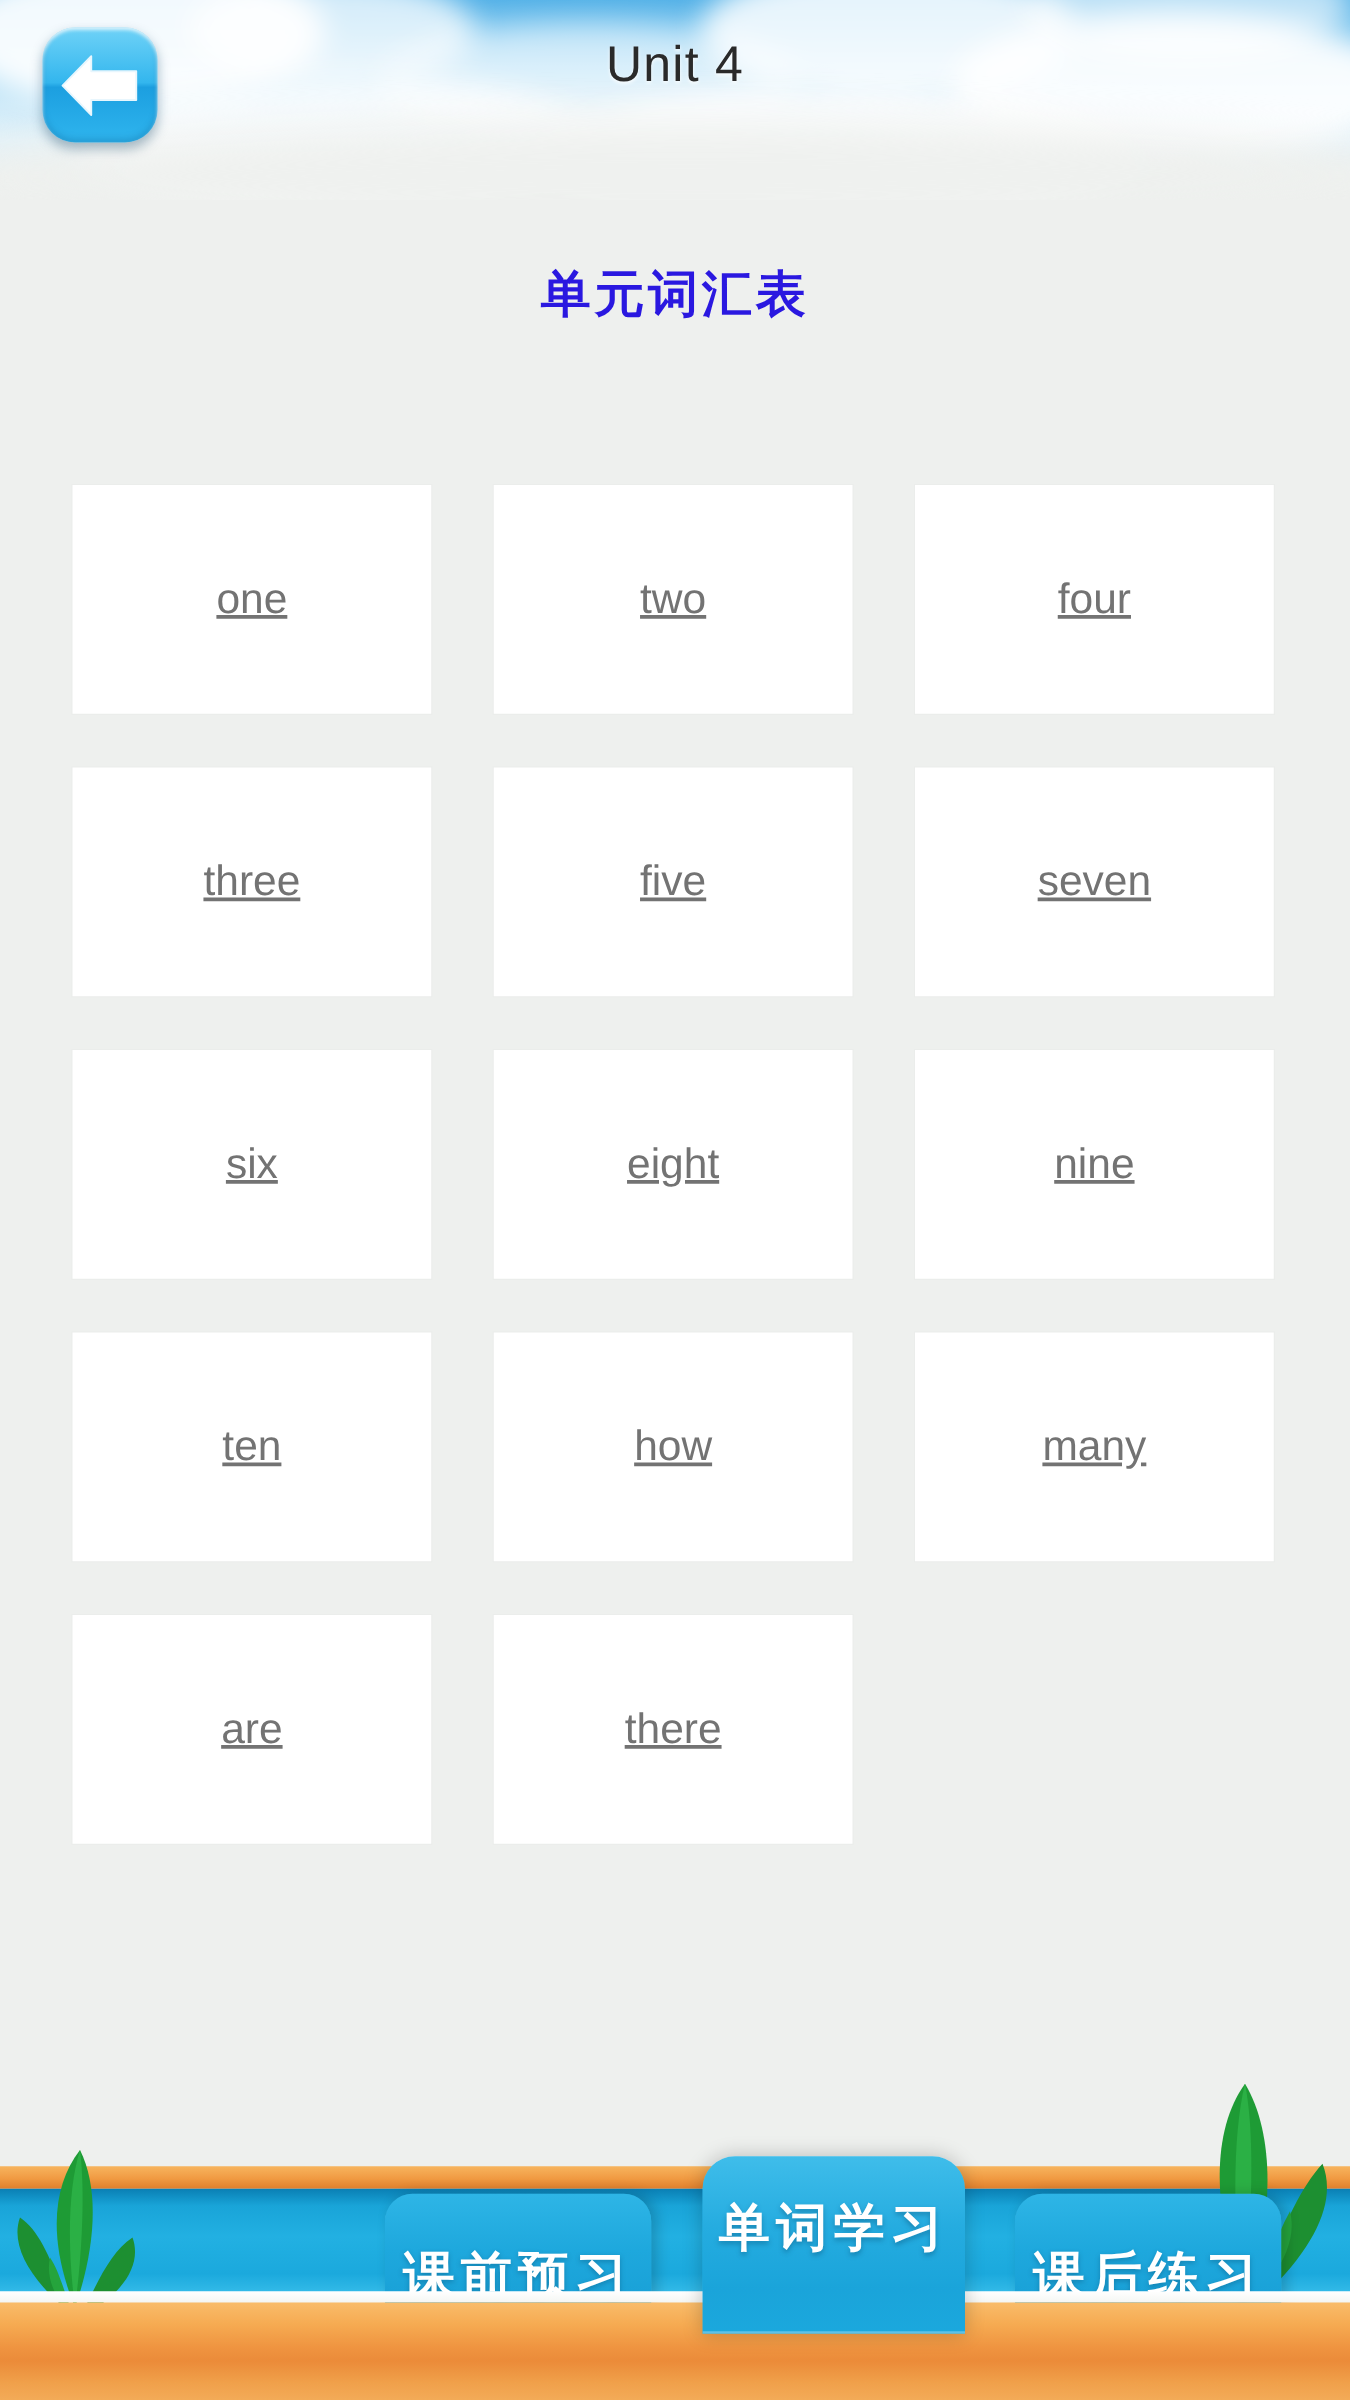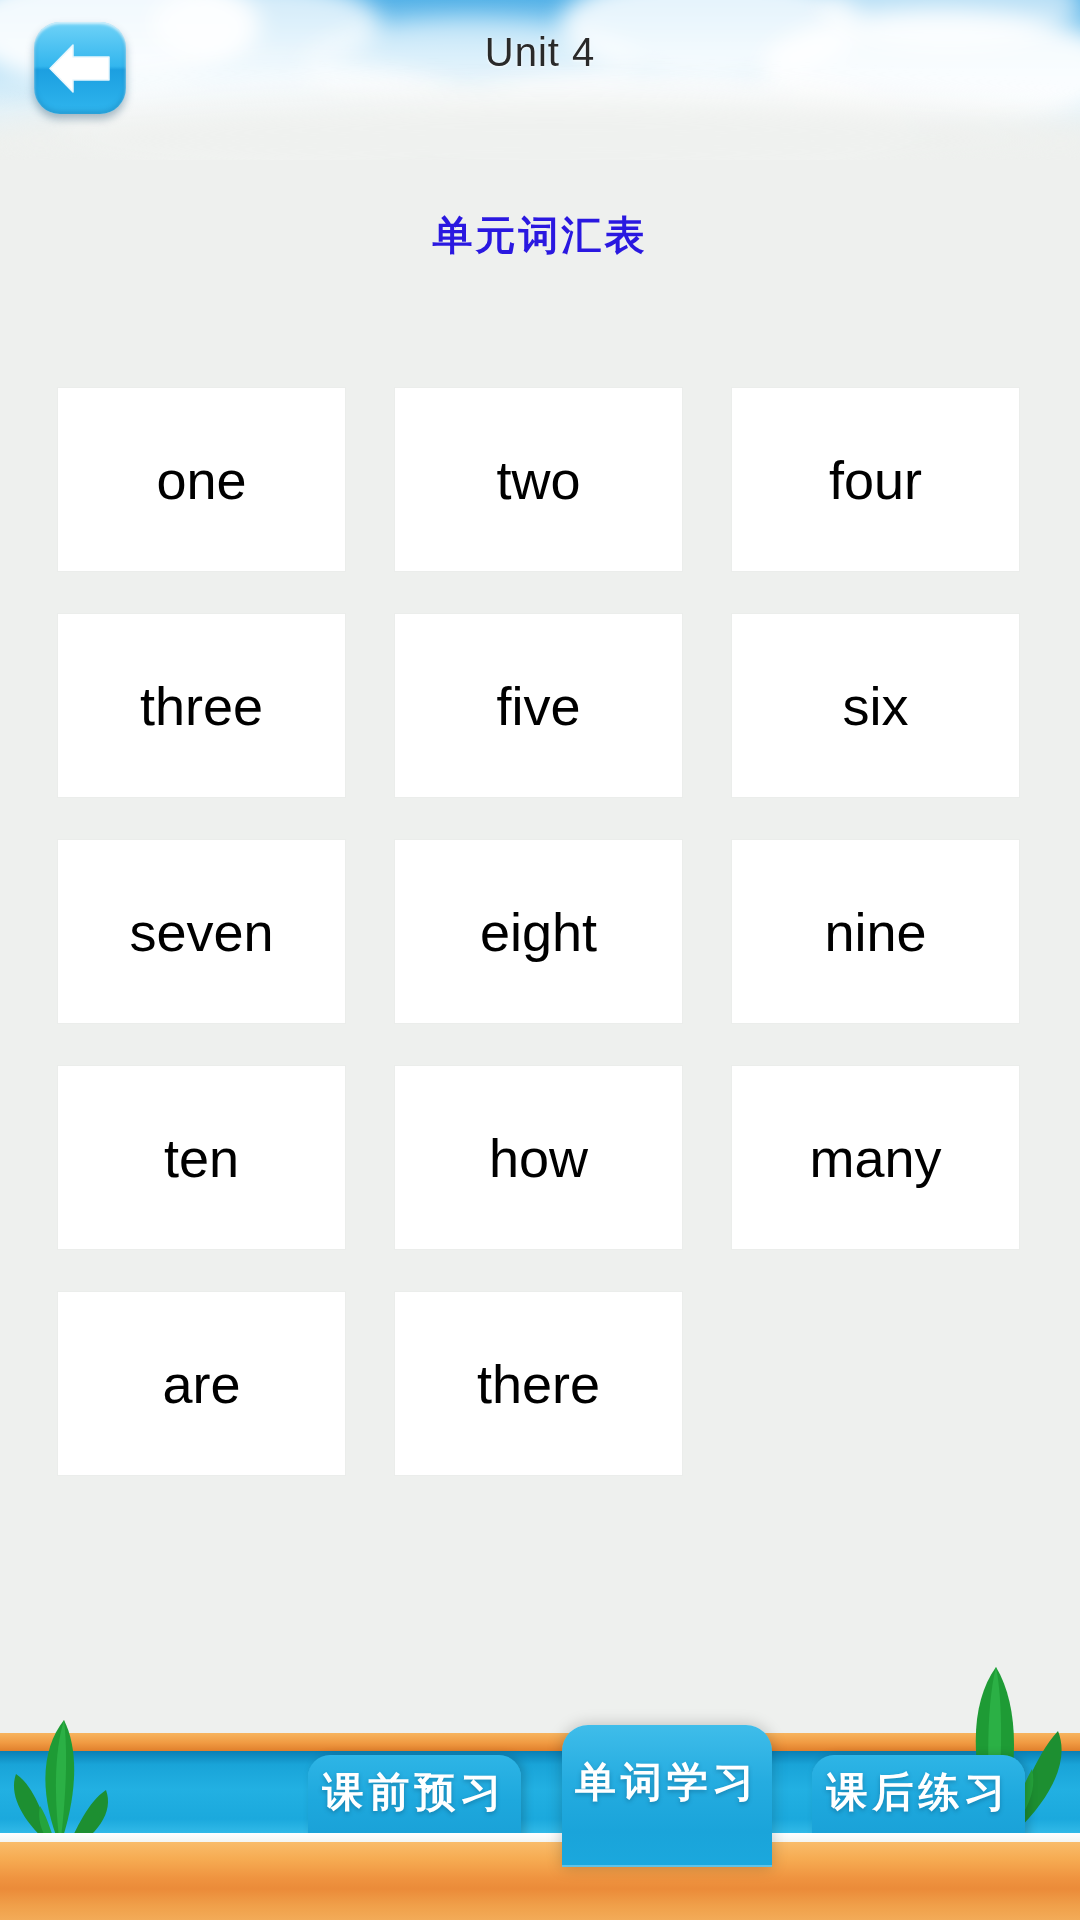--- a/index.html
+++ b/index.html
@@ -99,24 +99,25 @@
     grid-template-columns:repeat(3, 287px);
     grid-auto-rows:183px;
     column-gap:50px;
     row-gap:43px;
   }
   .card {
     background:#ffffff;
     display:flex;
     align-items:center;
     justify-content:center;
-    font-size:54px;
-    color:#000000;
+    font-size:34px;
+    color:#737373;
     cursor:pointer;
     box-shadow:0 0 0 1px rgba(0,0,0,0.012);
+    text-decoration:underline;
   }
   .card.empty {
     background:transparent;
     box-shadow:none;
     cursor:default;
   }
 
   
   .bottom {
     position:absolute;
@@ -162,21 +163,21 @@
     border-radius:22px 22px 0 0;
     box-shadow:
       0 -1px 0 rgba(255,255,255,0.25) inset,
       4px 0 10px rgba(0,0,0,0.18);
     display:flex;
     align-items:flex-start;
     justify-content:center;
     cursor:pointer;
   }
   .tab-label {
-    margin-top:10px;
+    margin-top:38px;
     font-size:41px;
     font-weight:700;
     color:#ffffff;
     letter-spacing:5px;
     text-shadow:0 2px 4px rgba(0,60,95,0.35);
     white-space:nowrap;
   }
   .tab-left   { left:308px; bottom:53px; width:213px; height:112px; }
   .tab-center {
     left:562px; bottom:53px; width:210px; height:142px;
@@ -219,22 +220,22 @@
   </div>
 
   <div class="page-title">单元词汇表</div>
 
   <div class="grid">
     <div class="card">one</div>
     <div class="card">two</div>
     <div class="card">four</div>
     <div class="card">three</div>
     <div class="card">five</div>
+    <div class="card">seven</div>
     <div class="card">six</div>
-    <div class="card">seven</div>
     <div class="card">eight</div>
     <div class="card">nine</div>
     <div class="card">ten</div>
     <div class="card">how</div>
     <div class="card">many</div>
     <div class="card">are</div>
     <div class="card">there</div>
     <div class="card empty"></div>
   </div>
 

